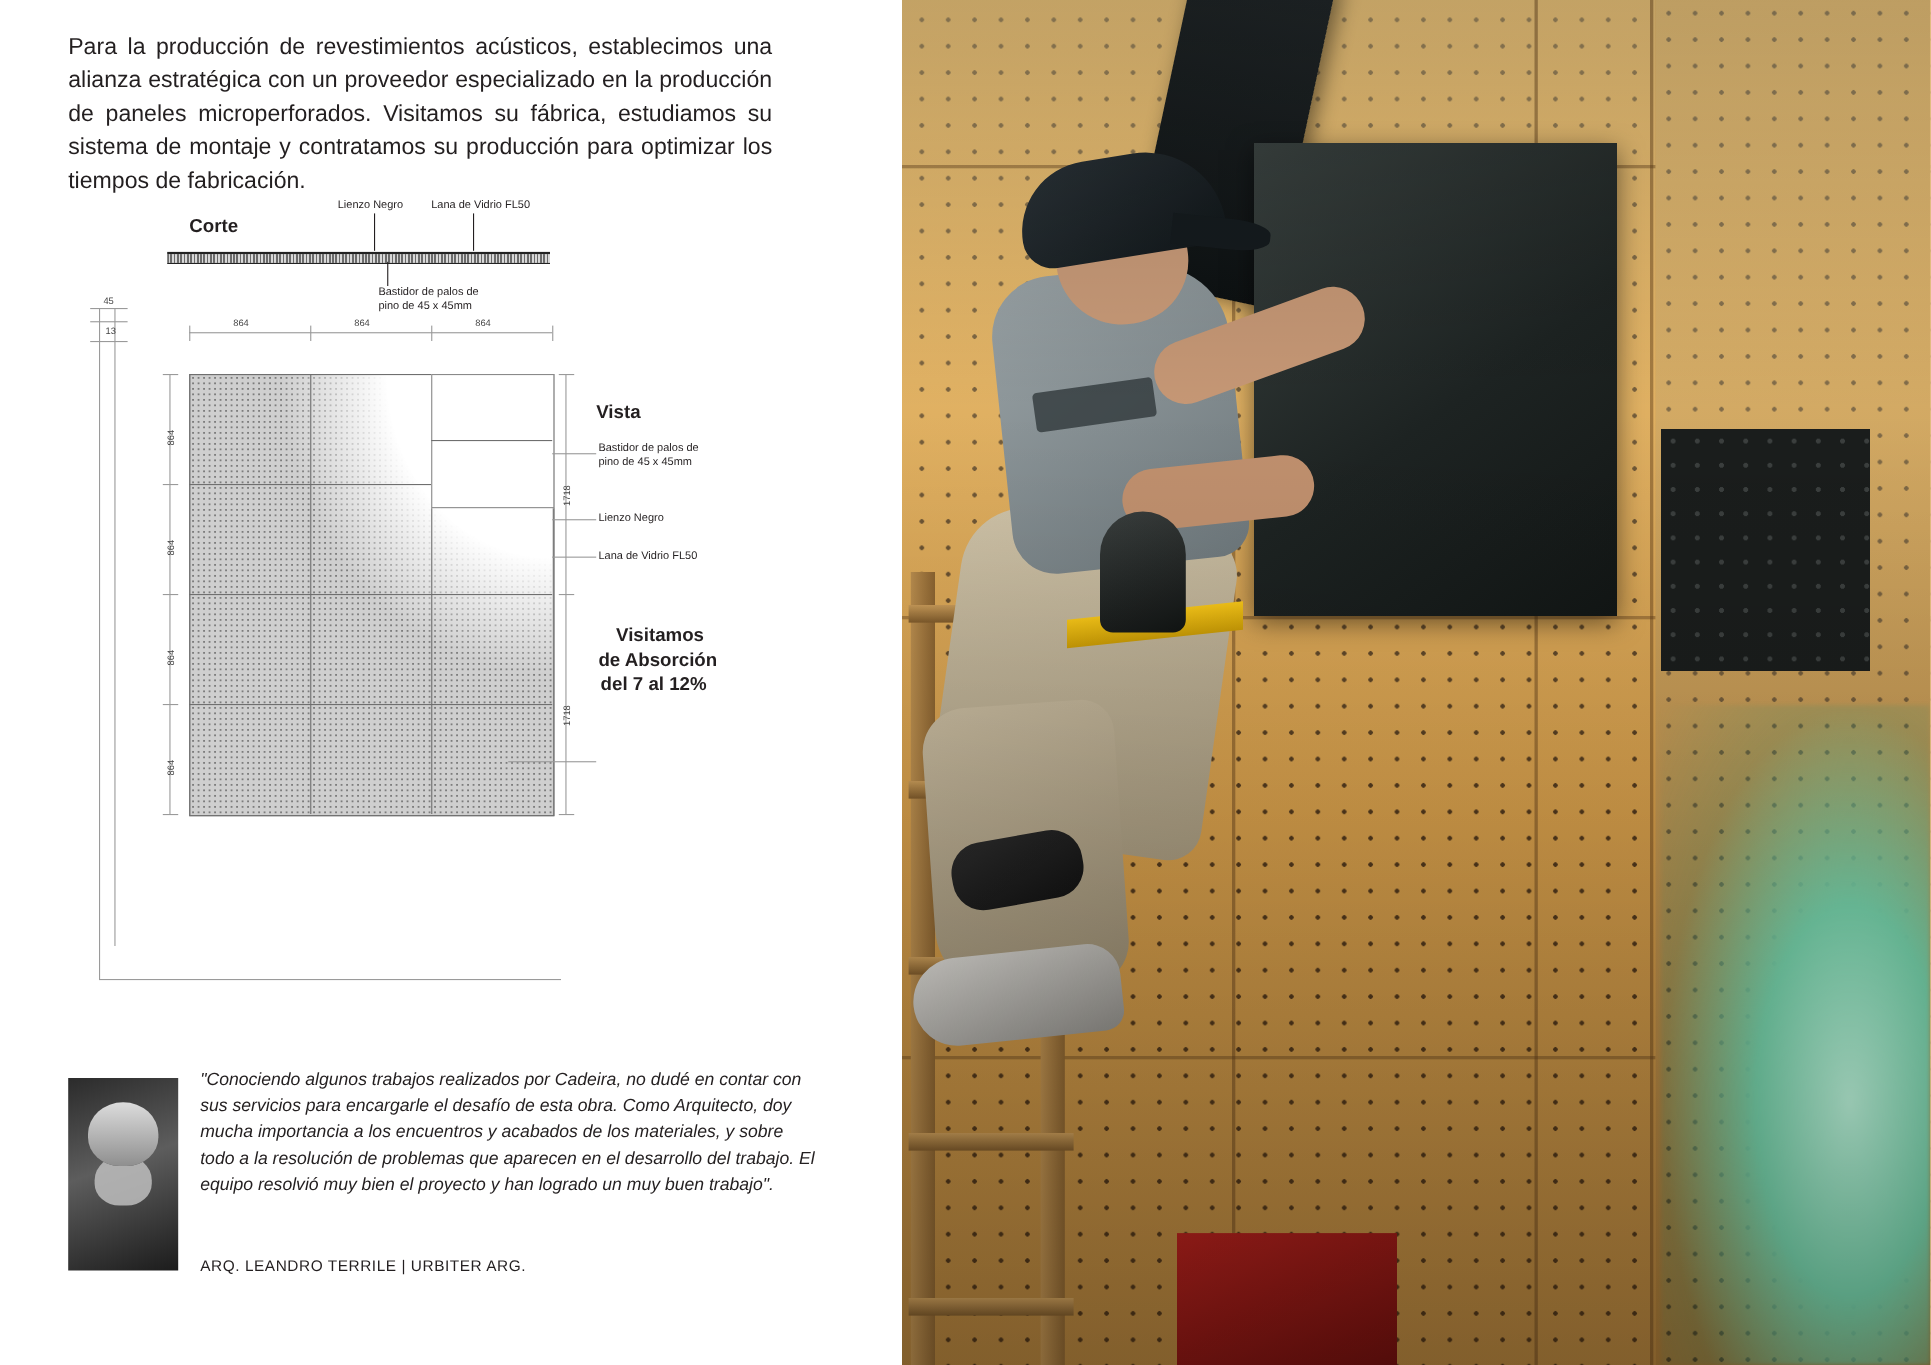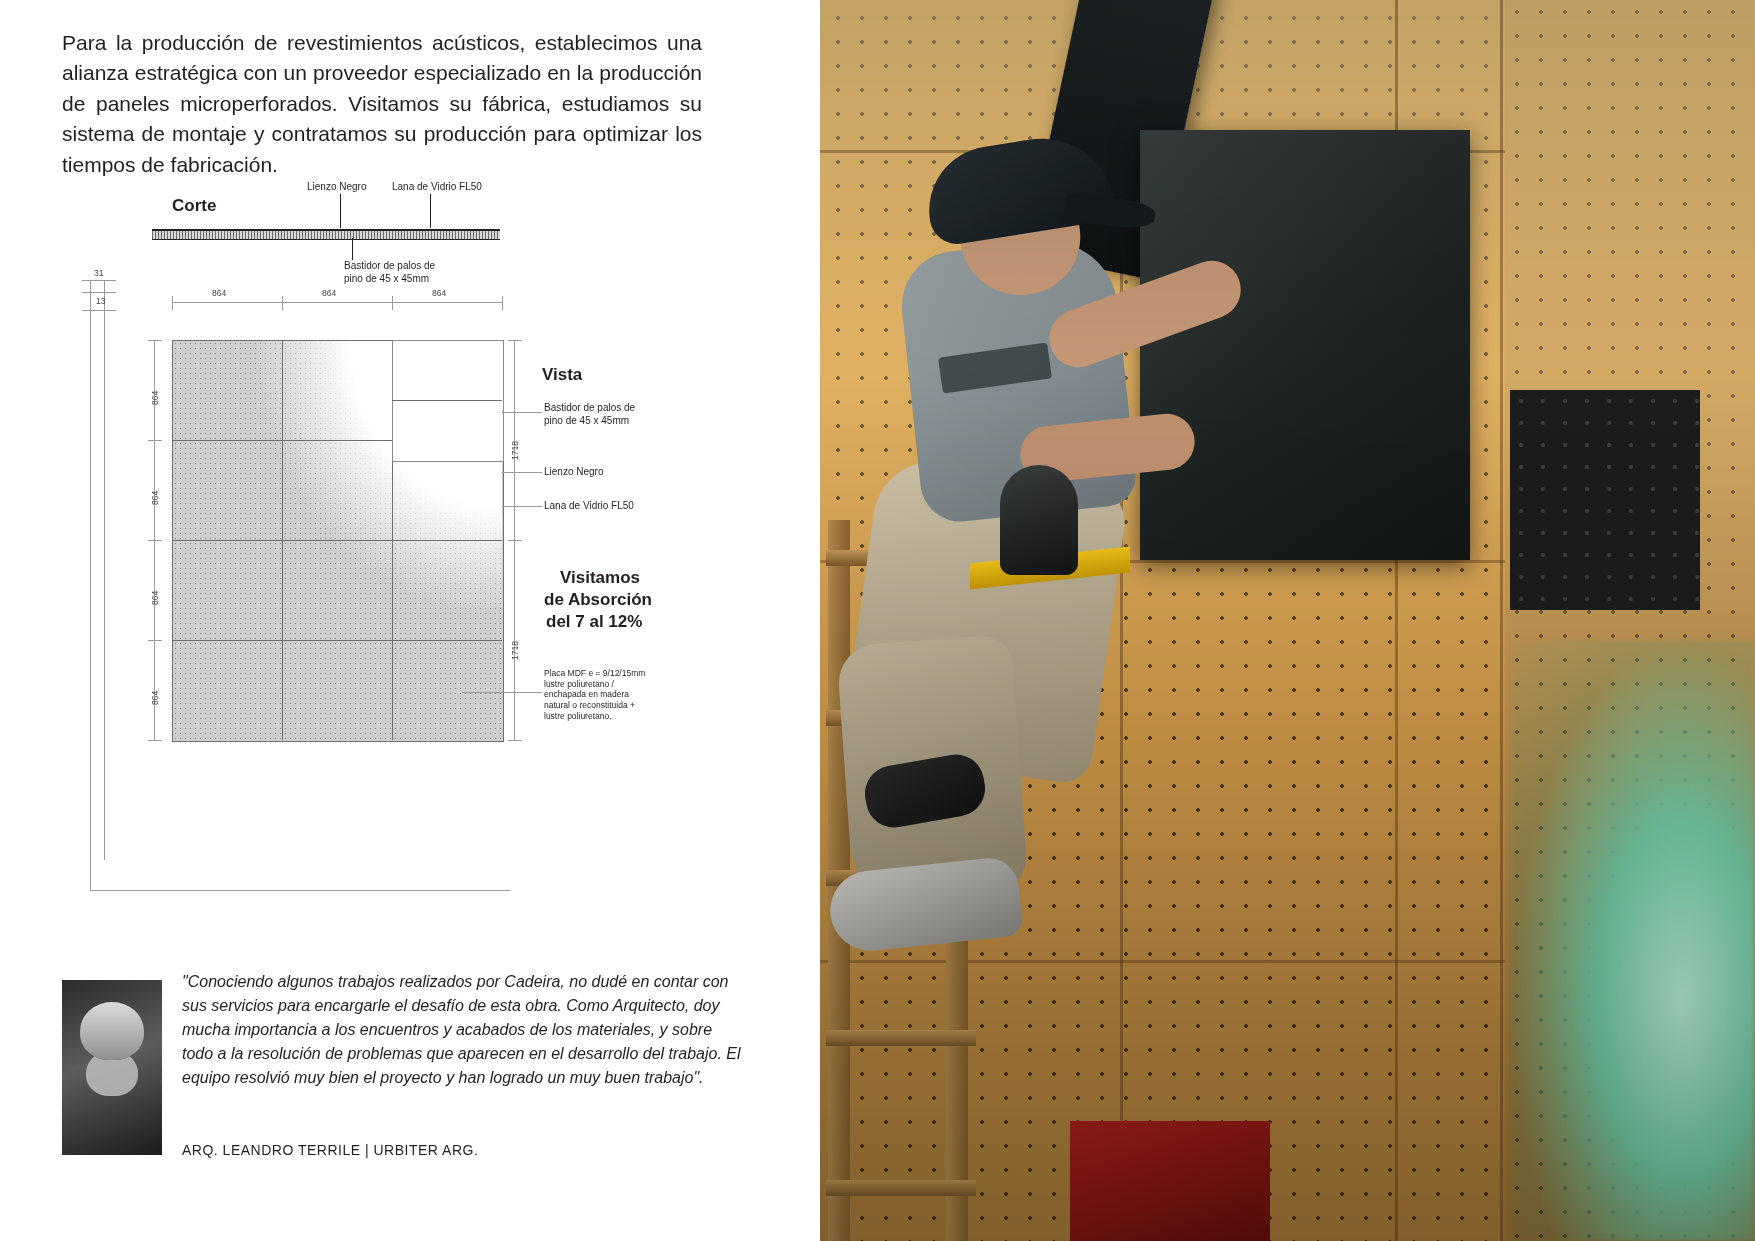--- a/index.html
+++ b/index.html
@@ -184,21 +184,21 @@
 
       <div class="corte-line"></div>
       <div class="corte-bar"></div>
 
       <div class="vline" style="left:290px;top:58px;height:22px;"></div>
       <div class="lbl" style="left:282px;top:80px;white-space:pre-line;">Bastidor de palos de
 pino de 45 x 45mm</div>
 
       <div class="gvline" style="left:28px;top:100px;height:580px;"></div>
       <div class="gvline" style="left:42px;top:100px;height:580px;"></div>
-      <div class="dimtxt" style="left:32px;top:88px;">31</div>
+      <div class="dimtxt" style="left:32px;top:88px;">45</div>
       <div class="dimtxt" style="left:34px;top:116px;">13</div>
       <div class="gline" style="left:20px;top:100px;width:34px;"></div>
       <div class="gline" style="left:20px;top:112px;width:34px;"></div>
       <div class="gline" style="left:20px;top:130px;width:34px;"></div>
 
       <div class="gline" style="left:110px;top:122px;width:330px;"></div>
       <div class="gvline" style="left:110px;top:116px;height:14px;"></div>
       <div class="gvline" style="left:220px;top:116px;height:14px;"></div>
       <div class="gvline" style="left:330px;top:116px;height:14px;"></div>
       <div class="gvline" style="left:440px;top:116px;height:14px;"></div>
@@ -245,25 +245,20 @@
       <div class="gline" style="left:440px;top:292px;width:40px;"></div>
       <div class="lbl" style="left:482px;top:286px;">Lienzo Negro</div>
       <div class="gline" style="left:440px;top:326px;width:40px;"></div>
       <div class="lbl" style="left:482px;top:320px;">Lana de Vidrio FL50</div>
 
       <div class="ttl" style="left:498px;top:388px;font-size:17px;">Visitamos</div>
       <div class="ttl" style="left:482px;top:410px;font-size:17px;">de Absorción</div>
       <div class="ttl" style="left:484px;top:432px;font-size:17px;">del 7 al 12%</div>
 
       <div class="gline" style="left:400px;top:512px;width:80px;"></div>
-      <div class="lbl sm" style="left:482px;top:488px;white-space:pre-line;width:190px;">Placa MDF e = 9/12/15mm
-lustre poliuretano /
-enchapada en madera
-natural o reconstituida +
-lustre poliuretano.</div>
     </div>
 
 
     <div class="quote-wrap">
       <div class="portrait"></div>
       <div class="quote">"Conociendo algunos trabajos realizados por Cadeira, no dudé en contar con sus servicios para encargarle el desafío de esta obra. Como Arquitecto, doy mucha importancia a los encuentros y acabados de los materiales, y sobre todo a la resolución de problemas que aparecen en el desarrollo del trabajo. El equipo resolvió muy bien el proyecto y han logrado un muy buen trabajo".</div>
       <div class="attrib">ARQ. LEANDRO TERRILE | URBITER ARG.</div>
     </div>
   </div>
 

